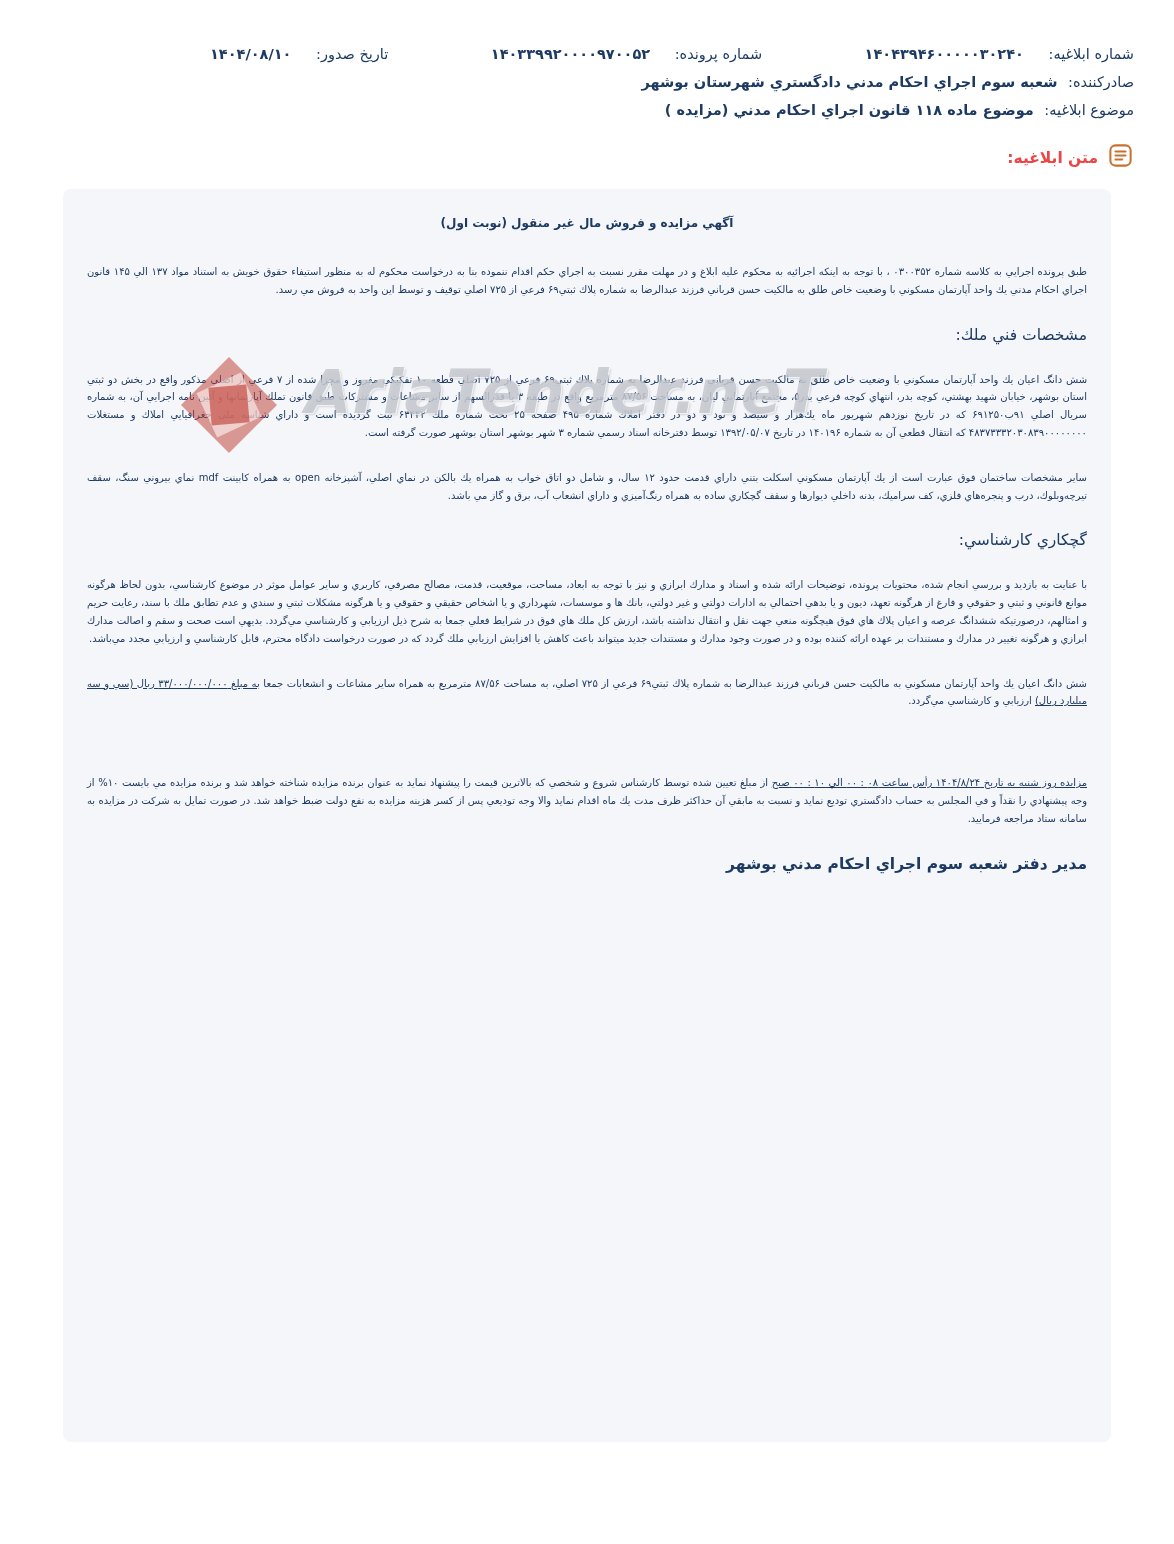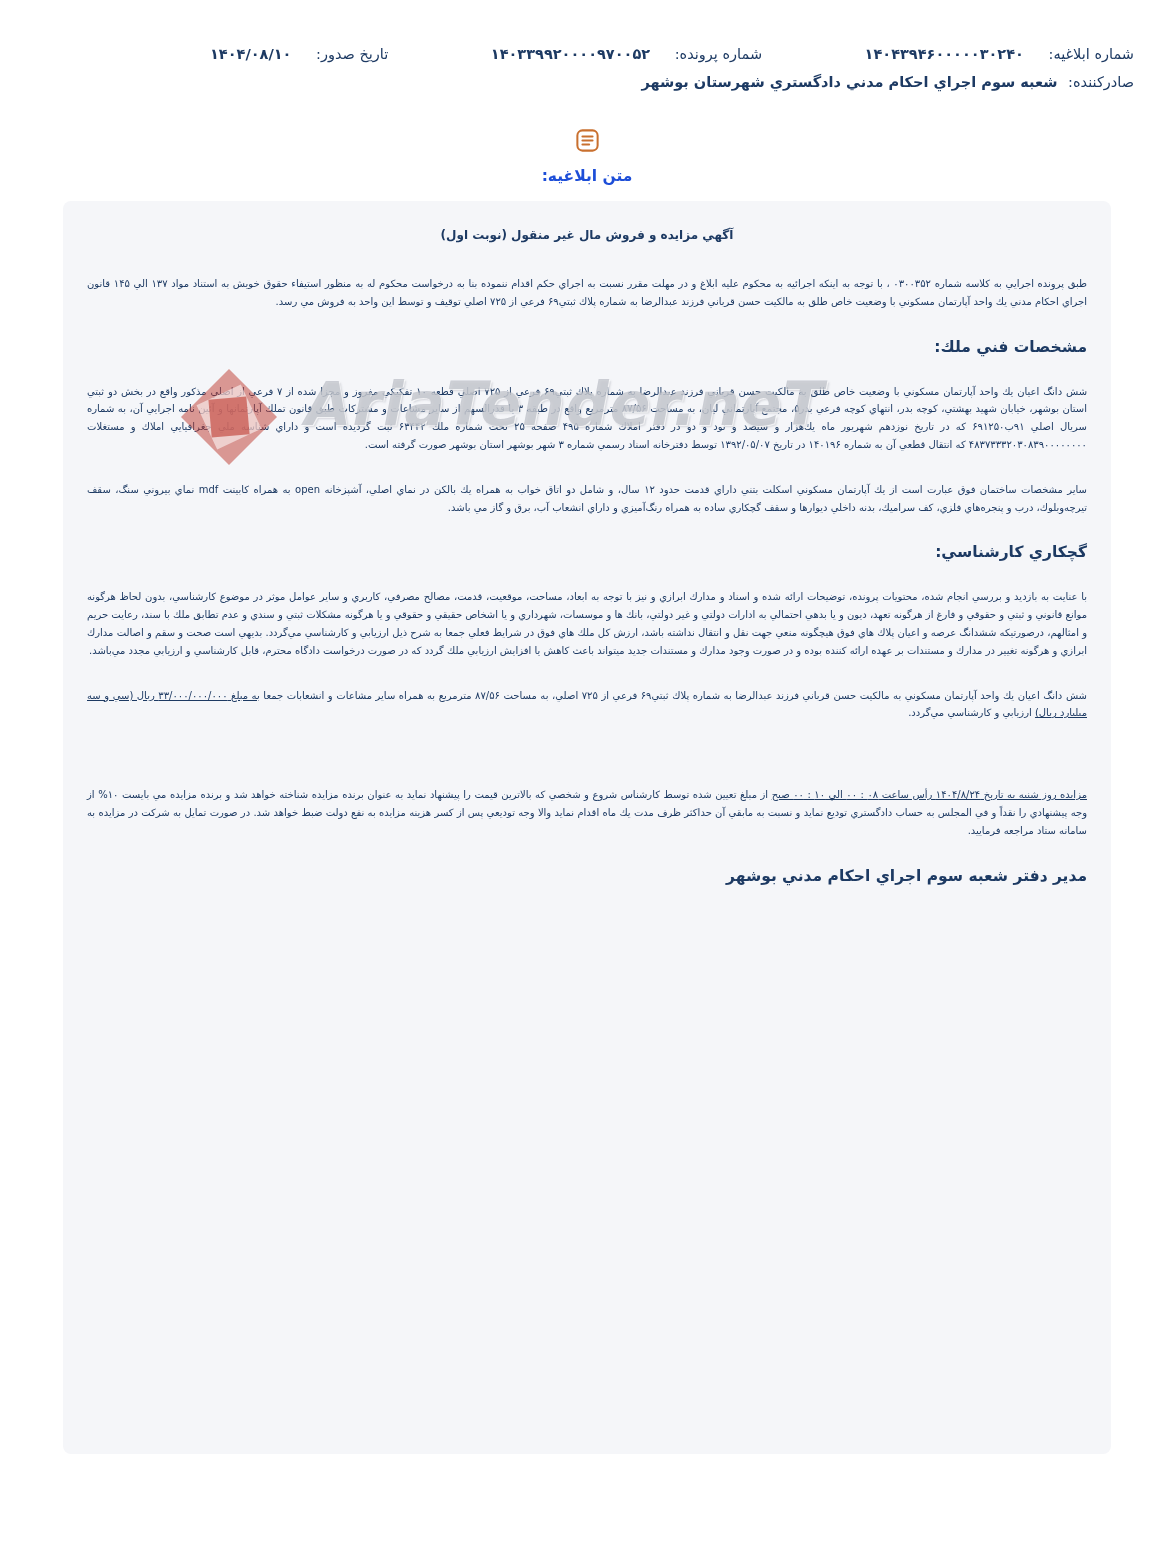--- a/index.html
+++ b/index.html
@@ -17,38 +17,38 @@
     display:flex; justify-content:space-between; align-items:baseline;
     padding-left:170px; font-size:14.5px;
   }
   .meta-item { white-space:nowrap; }
   .meta-label { margin-left:20px; }
   .meta-value { font-weight:bold; }
   .info-row { margin-top:12px; font-size:14.5px; }
   .info-label { margin-left:6px; }
   .info-value { font-weight:bold; }
   .body-label-row {
-    margin-top:37px;
+    margin-top:24px;
     display:flex; align-items:center; gap:9px;
-    color:#1d4ed8; font-weight:bold; font-size:15.5px;flex-direction:column;
+    color:#ef4444; font-weight:bold; font-size:15.5px;
   }
   .card {
     margin:16px 63px 0 63px;
     background:#f5f6f9;
     border-radius:8px;
     padding:27px 24px 40px 24px;
     position:relative;
     height:1253px;
   }
   .doc-title { text-align:center; font-size:12px; font-weight:bold; margin-bottom:33px; }
   .para {
     font-size:10px; line-height:1.78; text-align:justify;
     margin-bottom:27px;
   }
-  .section-heading { font-size:15.5px; font-weight:bold; margin-bottom:27px; }
+  .section-heading { font-size:15.5px; font-weight:normal; margin-bottom:27px; }
   .bold { font-weight:normal; }
   .underline { text-decoration:underline; }
   .auction-para { margin-top:64px; }
   .signature { font-size:15.5px; font-weight:bold; margin-top:12px; }
   .watermark {
     position:absolute; top:168px; left:118px;
     display:flex; align-items:flex-start; gap:28px;
     direction:ltr; pointer-events:none;font-style:italic;
   }
   .wm-text {
@@ -76,20 +76,24 @@
         <span class="meta-label">تاریخ صدور:</span>
         <span class="meta-value">۱۴۰۴/۰۸/۱۰</span>
       </div>
     </div>
 
     <div class="info-row">
       <span class="info-label">صادرکننده:</span>
       <span class="info-value">شعبه سوم اجراي احكام مدني دادگستري شهرستان بوشهر</span>
     </div>
 
+    <div class="info-row">
+      <span class="info-label">موضوع ابلاغیه:</span>
+      <span class="info-value">موضوع ماده ۱۱۸ قانون اجراي احكام مدني (مزايده )</span>
+    </div>
 
     <div class="body-label-row">
       <span class="notice-icon">
         <svg width="27" height="27" viewBox="0 0 24 24" fill="none" stroke="#c9702f" stroke-width="1.8" stroke-linecap="round">
           <rect x="3" y="3" width="18" height="18" rx="4.5"></rect>
           <path d="M7.5 8.5h9"></path>
           <path d="M7.5 12h9"></path>
           <path d="M7.5 15.5h6"></path>
         </svg>
       </span>

